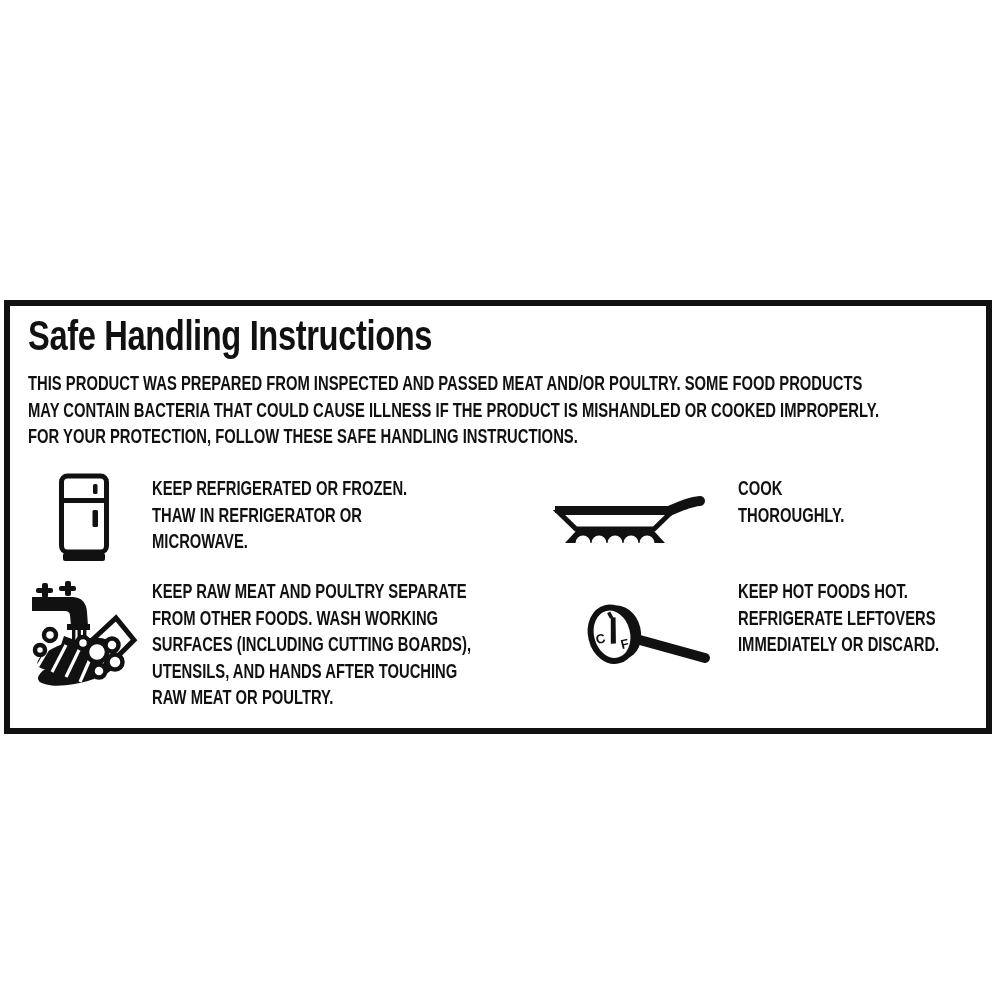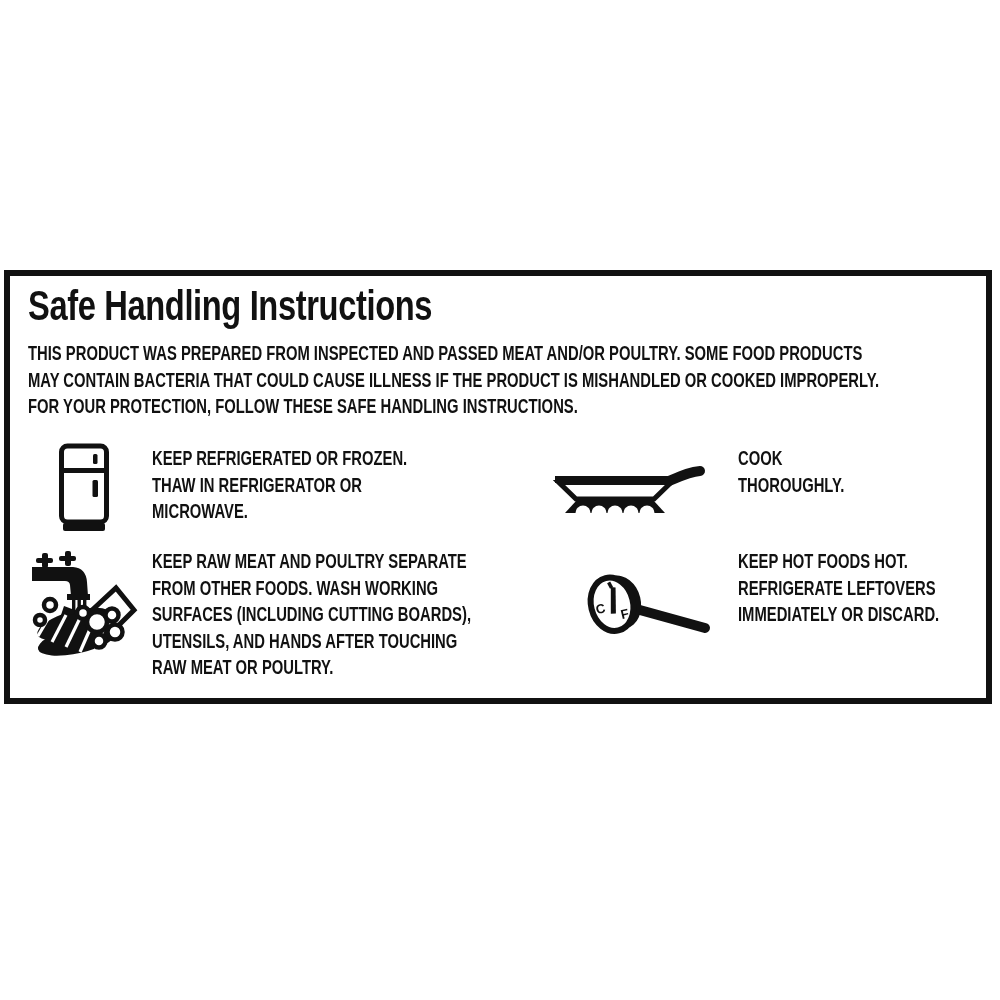--- a/index.html
+++ b/index.html
@@ -11,21 +11,21 @@
   .canvas {
     position: relative;
     width: 1000px;
     height: 1000px;
     background: #ffffff;
     overflow: hidden;
   }
   .label-box {
     position: absolute;
     left: 4px;
-    top: 270px;
+    top: 300px;
     width: 976px;   
     height: 422px;
     border: 6px solid #111111;
     background: #ffffff;
   }
   
   .cond {
     position: absolute;
     color: #111111;
     font-weight: bold;

